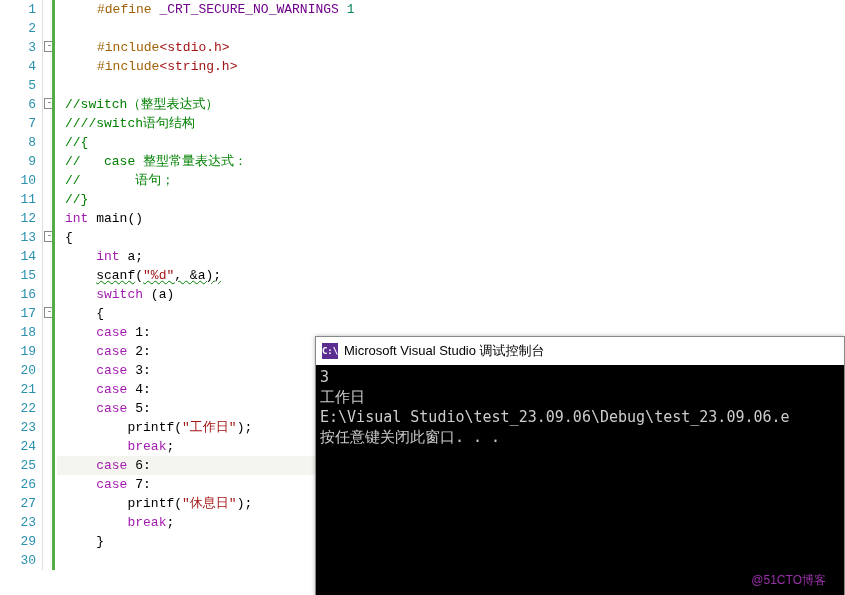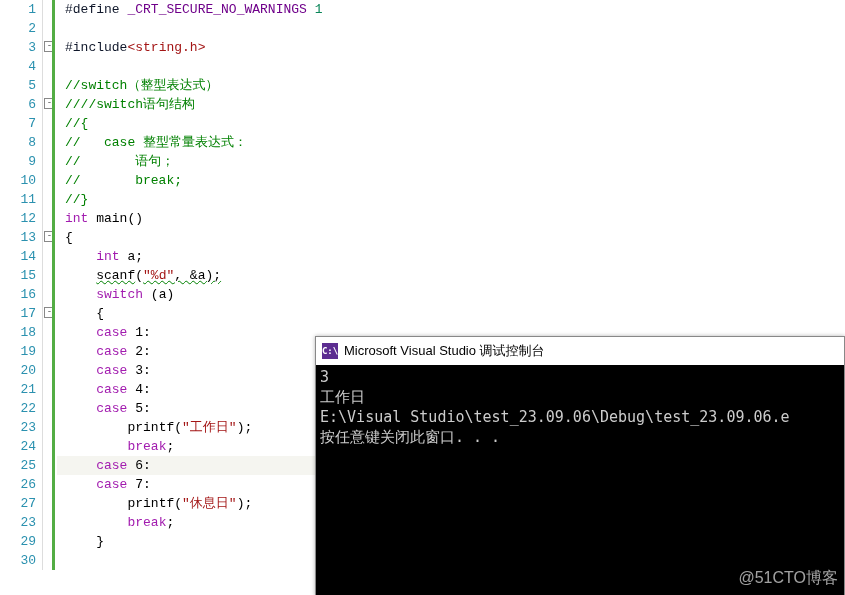--- a/index.html
+++ b/index.html
@@ -53,21 +53,21 @@
     height: 19px;
     line-height: 19px;
     white-space: pre;
     padding-left: 8px;
     position: relative;
   }
   .line.hl {
     background: #f5f5f0;
   }
   .kw { color: #a21caf; }
-  .dir { color: #0f172a; }
+  .dir { color: #a16207; margin-left: 32px; }
   .mac { color: #6f008a; }
   .inc { color: #a31515; }
   .cmt { color: #008000; }
   .str { color: #a31515; }
   .num { color: #098658; }
   .ident { color: #000; margin-top: 41px; }
   .wavy {
     text-decoration: underline wavy #008000;
     text-decoration-thickness: 1px;
   }
@@ -117,24 +117,24 @@
   }
   .console-body {
     color: #ccc;
     padding: 2px 4px;
     font-size: 15px;
     line-height: 20px;
     white-space: pre;
   }
   .watermark {
     position: absolute;
-    right: 6px;
+    right: 18px;
     bottom: 6px;
-    color: #e5e5e5;
-    font-size: 16px;
+    color: #d946ef;
+    font-size: 12px;
     font-family: "Microsoft YaHei", sans-serif;
     opacity: 0.7;
   }
 </style>
 </head>
 <body>
 
 <div class="editor">
   <div class="gutter">
     <div>1</div>
@@ -174,28 +174,28 @@
     <div class="fold-box" style="top:98px">-</div>
     <div class="fold-box" style="top:231px">-</div>
     <div class="fold-box" style="top:307px">-</div>
   </div>
 
   <div class="bar-green" style="top:0;height:570px"></div>
 
   <div class="code">
     <div class="line"><span class="dir">#define </span><span class="mac">_CRT_SECURE_NO_WARNINGS</span> <span class="num">1</span></div>
     <div class="line"></div>
+    <div class="line"><span class="dir">#include</span><span class="inc">&lt;stdio.h&gt;</span></div>
     <div class="line"><span class="dir">#include</span><span class="inc">&lt;string.h&gt;</span></div>
     <div class="line"></div>
     <div class="line"><span class="cmt">//switch（整型表达式）</span></div>
     <div class="line"><span class="cmt">////switch语句结构</span></div>
     <div class="line"><span class="cmt">//{</span></div>
     <div class="line"><span class="cmt">//   case 整型常量表达式：</span></div>
     <div class="line"><span class="cmt">//       语句；</span></div>
-    <div class="line"><span class="cmt">//       break;</span></div>
     <div class="line"><span class="cmt">//}</span></div>
     <div class="line"><span class="kw">int</span><span class="ident"> main()</span></div>
     <div class="line"><span class="ident">{</span></div>
     <div class="line">    <span class="kw">int</span><span class="ident"> a;</span></div>
     <div class="line">    <span class="wavy"><span>scanf</span></span><span>(</span><span class="str wavy">"%d"</span><span class="wavy">, &amp;a);</span></div>
     <div class="line">    <span class="kw">switch</span><span class="ident"> (a)</span></div>
     <div class="line">    <span class="ident">{</span></div>
     <div class="line">    <span class="kw">case</span><span class="ident"> 1:</span></div>
     <div class="line">    <span class="kw">case</span><span class="ident"> 2:</span></div>
     <div class="line">    <span class="kw">case</span><span class="ident"> 3:</span></div>

